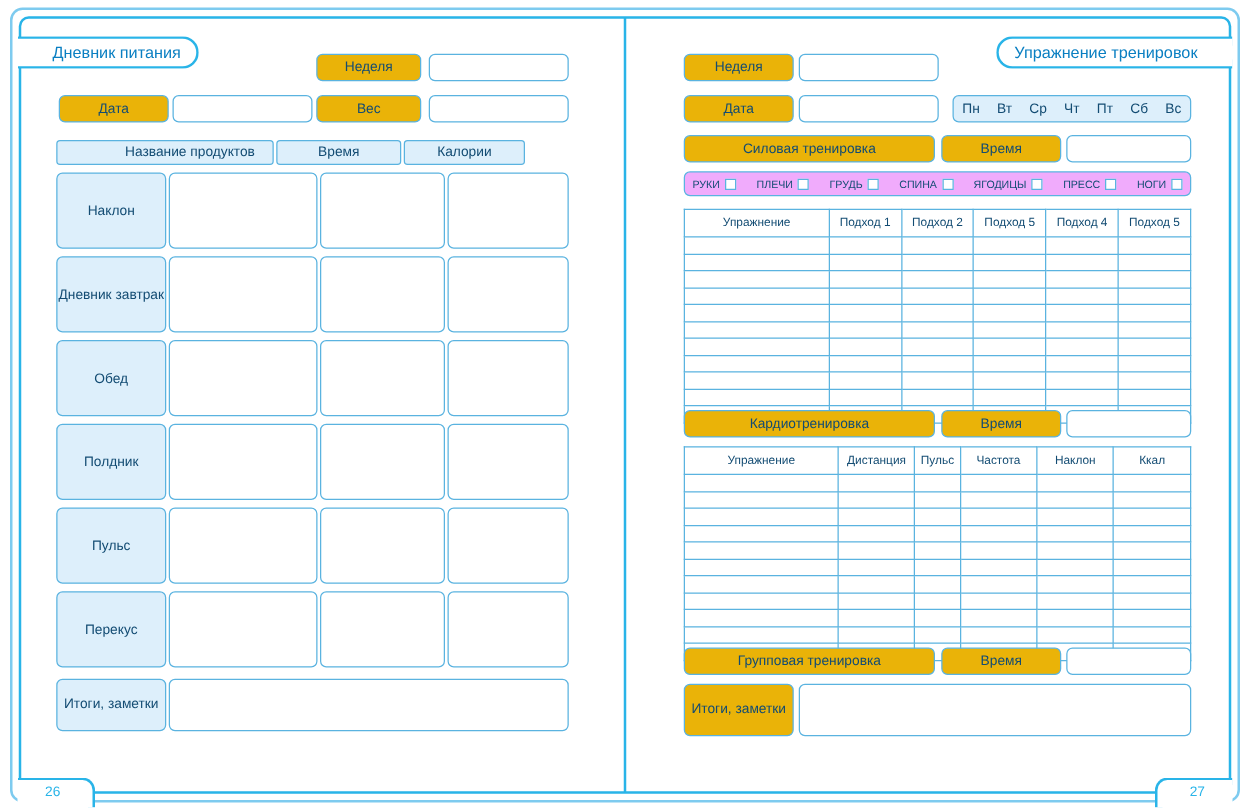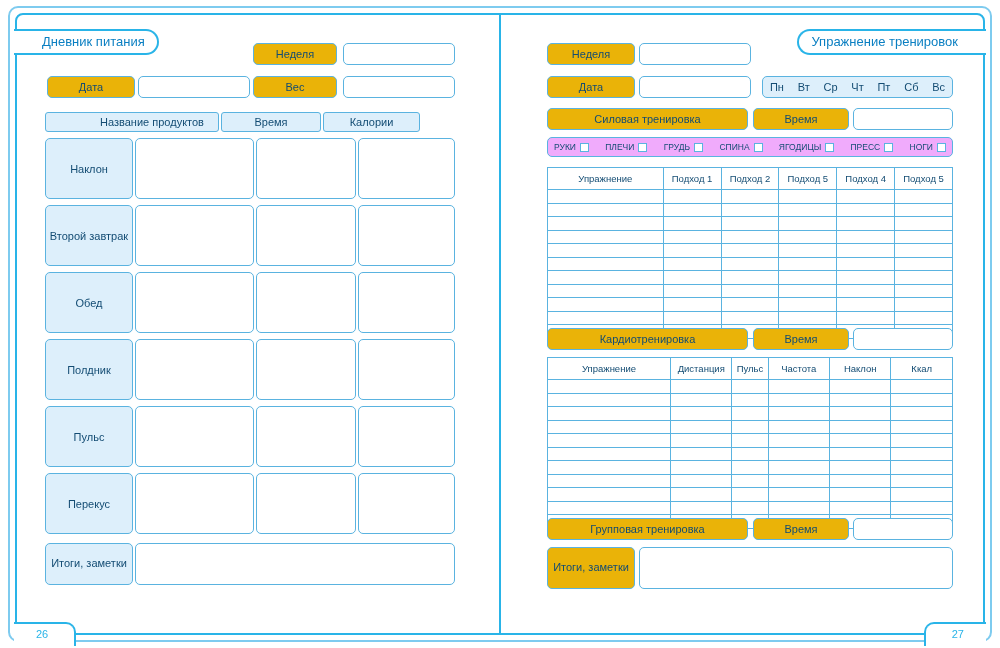--- a/index.html
+++ b/index.html
@@ -287,21 +287,21 @@
     </div>
 
     <div class="mrow">
       <div class="mc-label">Наклон</div>
       <div class="mc-prod"></div>
       <div class="mc-time"></div>
       <div class="mc-cal"></div>
     </div>
 
     <div class="mrow">
-      <div class="mc-label">Второй завтрак</div>
+      <div class="mc-label">Дневник завтрак</div>
       <div class="mc-prod"></div>
       <div class="mc-time"></div>
       <div class="mc-cal"></div>
     </div>
 
     <div class="mrow">
       <div class="mc-label">Обед</div>
       <div class="mc-prod"></div>
       <div class="mc-time"></div>
       <div class="mc-cal"></div>

